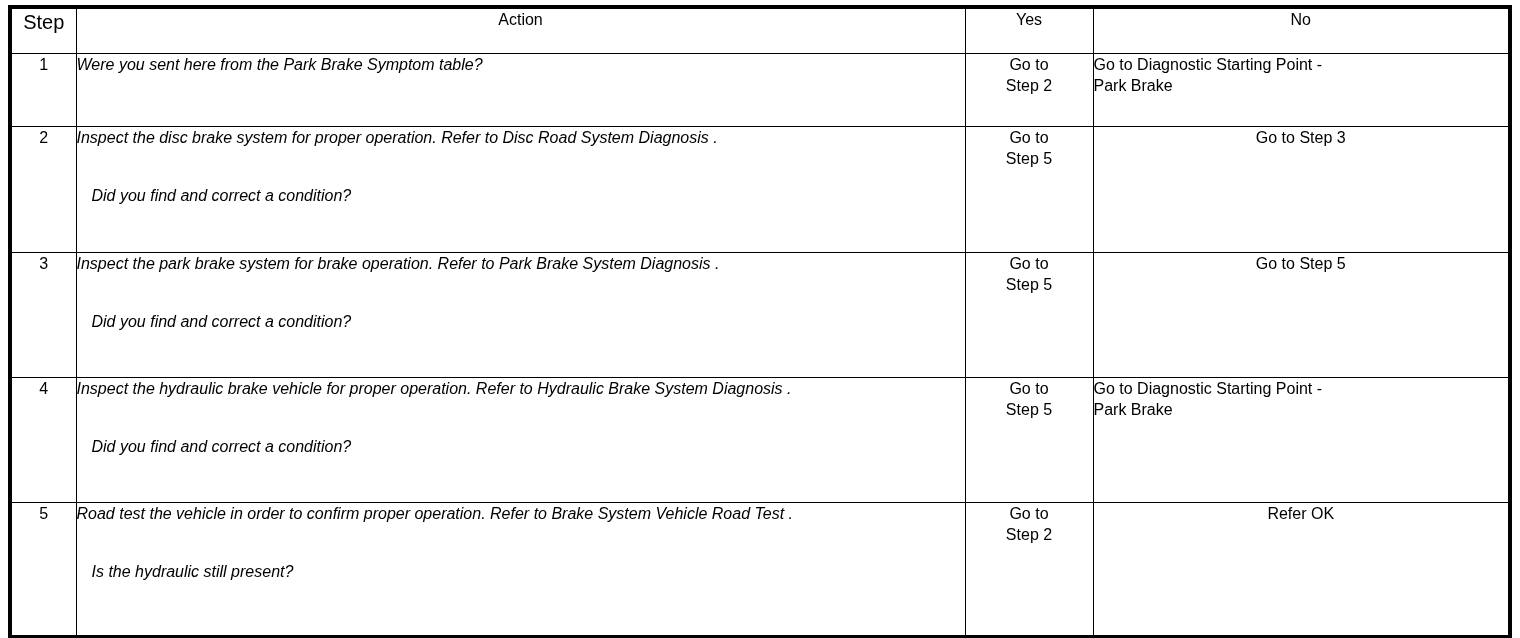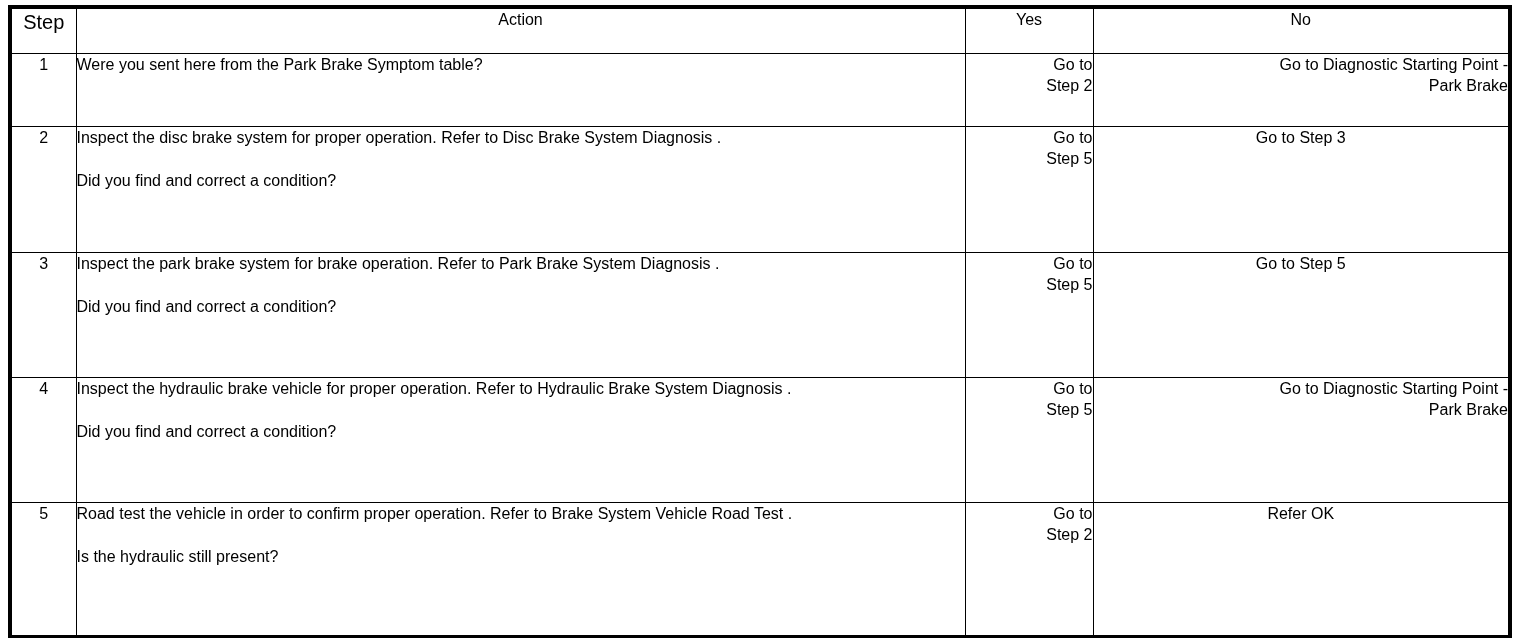--- a/index.html
+++ b/index.html
@@ -61,35 +61,36 @@
   td.step {
     text-align: center;
     vertical-align: middle;
     font-size: 20px;
   }
 
   
   td.action {
     vertical-align: top;
     padding: 6px 8px 4px 9px;
+    font-style: italic;
   }
   td.action .line-block { margin: 0; }
   td.action .gap { height: 22px; }
-  td.action .q { margin: 0; }
+  td.action .q { margin: 15px; }
 
   
   td.yes {
-    text-align: right;
+    text-align: center;
     padding: 6px 4px 8px 4px;
   }
   td.no {
     padding: 6px 6px 8px 9px;
   }
   td.no.center  { text-align: center; margin-top: 35px; }
-  td.no.left    { text-align: right; }
+  td.no.left    { text-align: left; }
 
   
   td.vtop    { vertical-align: top; }
   td.vbottom { vertical-align: bottom; }
 
   .nowrap-two { white-space: pre-line; }
 </style>
 </head>
 <body>
 
@@ -118,21 +119,21 @@
         </td>
         <td class="yes vtop nowrap-two">Go to
 Step 2</td>
         <td class="no left vtop nowrap-two">Go to Diagnostic Starting Point -
 Park Brake</td>
       </tr>
 
       <tr style="height:126px;">
         <td class="step">2</td>
         <td class="action">
-          <div class="line-block">Inspect the disc brake system for proper operation. Refer to Disc Brake System Diagnosis .</div>
+          <div class="line-block">Inspect the disc brake system for proper operation. Refer to Disc Road System Diagnosis .</div>
           <div class="gap"></div>
           <div class="q">Did you find and correct a condition?</div>
         </td>
         <td class="yes vbottom nowrap-two">Go to
 Step 5</td>
         <td class="no center vbottom nowrap-two">Go to Step 3</td>
       </tr>
 
       <tr style="height:125px;">
         <td class="step">3</td>

